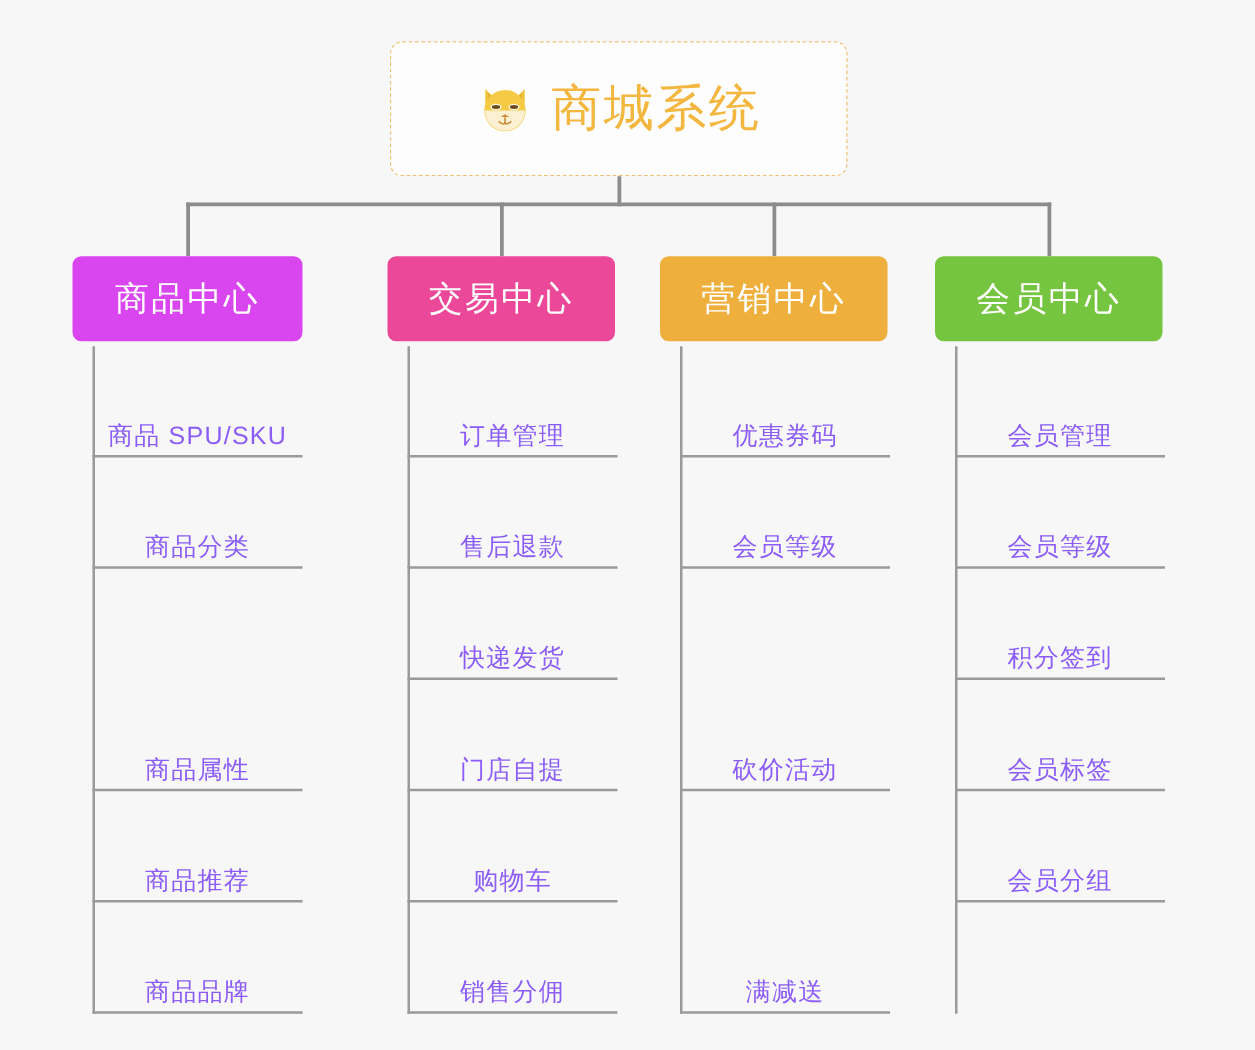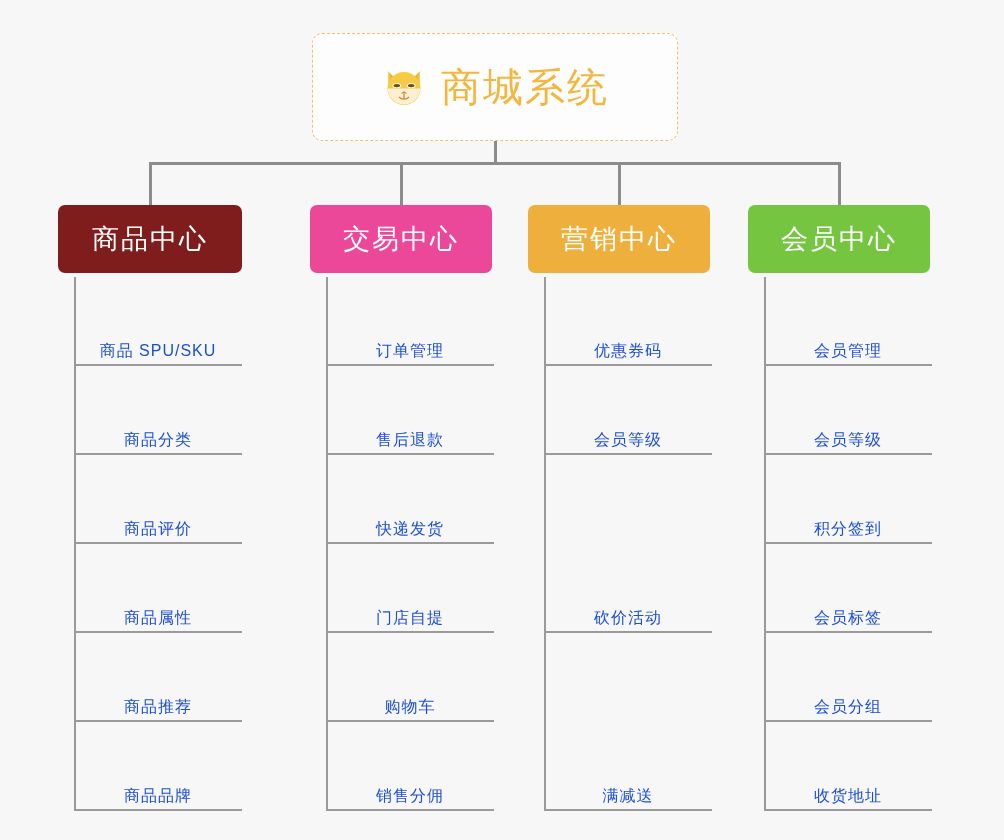--- a/index.html
+++ b/index.html
@@ -88,22 +88,22 @@
     left: 0;
     height: 89px;
     box-sizing: border-box;
     display: flex;
     align-items: flex-end;
     justify-content: center;
     border-bottom: 2px solid #9a9a9a;
     padding: 0 6px 4px 6px;
   }
   .leaf-label {
-    font-size: 16px;
-    color: #1d4ed8;
+    font-size: 20px;
+    color: #8b5cf6;
     white-space: nowrap;
     line-height: 1.1;
     letter-spacing: 1px;
   }
 </style>
 </head>
 <body>
 
 <div id="chart">
 
@@ -129,34 +129,31 @@
   <div id="connectors">
       <div class="conn conn-v" style="left: 493.5px; top: 141px; height: 24px;"></div>
       <div class="conn conn-h" style="left: 148.5px; top: 162px; width: 692px;"></div>
       <div class="conn conn-v" style="left: 148.5px; top: 162px; height: 43px;"></div>
       <div class="conn conn-v" style="left: 399.5px; top: 162px; height: 43px;"></div>
       <div class="conn conn-v" style="left: 617.5px; top: 162px; height: 43px;"></div>
       <div class="conn conn-v" style="left: 837.5px; top: 162px; height: 43px;"></div>
     </div>
 
   <div id="branches">
-      <div class="cat-box" style="left: 58px; top: 205px; width: 184px; background: #7f1d1d;">
+      <div class="cat-box" style="left: 58px; top: 205px; width: 184px; background: #d946ef;">
         <span>商品中心</span>
       </div>
       <div class="leaf-col" style="left: 74px; width: 168px; height: 534px;">
         <div class="leaf-spine" style="height: 534px;"></div>
         <div class="leaf-item" style="top: 0px; width: 168px;">
           <span class="leaf-label">商品 SPU/SKU</span>
         </div>
         <div class="leaf-item" style="top: 89px; width: 168px;">
           <span class="leaf-label">商品分类</span>
         </div>
-        <div class="leaf-item" style="top: 178px; width: 168px;">
-          <span class="leaf-label">商品评价</span>
-        </div>
         <div class="leaf-item" style="top: 267px; width: 168px;">
           <span class="leaf-label">商品属性</span>
         </div>
         <div class="leaf-item" style="top: 356px; width: 168px;">
           <span class="leaf-label">商品推荐</span>
         </div>
         <div class="leaf-item" style="top: 445px; width: 168px;">
           <span class="leaf-label">商品品牌</span>
         </div>
       </div>
@@ -215,19 +212,16 @@
         </div>
         <div class="leaf-item" style="top: 178px; width: 168px;">
           <span class="leaf-label">积分签到</span>
         </div>
         <div class="leaf-item" style="top: 267px; width: 168px;">
           <span class="leaf-label">会员标签</span>
         </div>
         <div class="leaf-item" style="top: 356px; width: 168px;">
           <span class="leaf-label">会员分组</span>
         </div>
-        <div class="leaf-item" style="top: 445px; width: 168px;">
-          <span class="leaf-label">收货地址</span>
-        </div>
       </div>
     </div>
 
 </div>
 
 </body></html>

